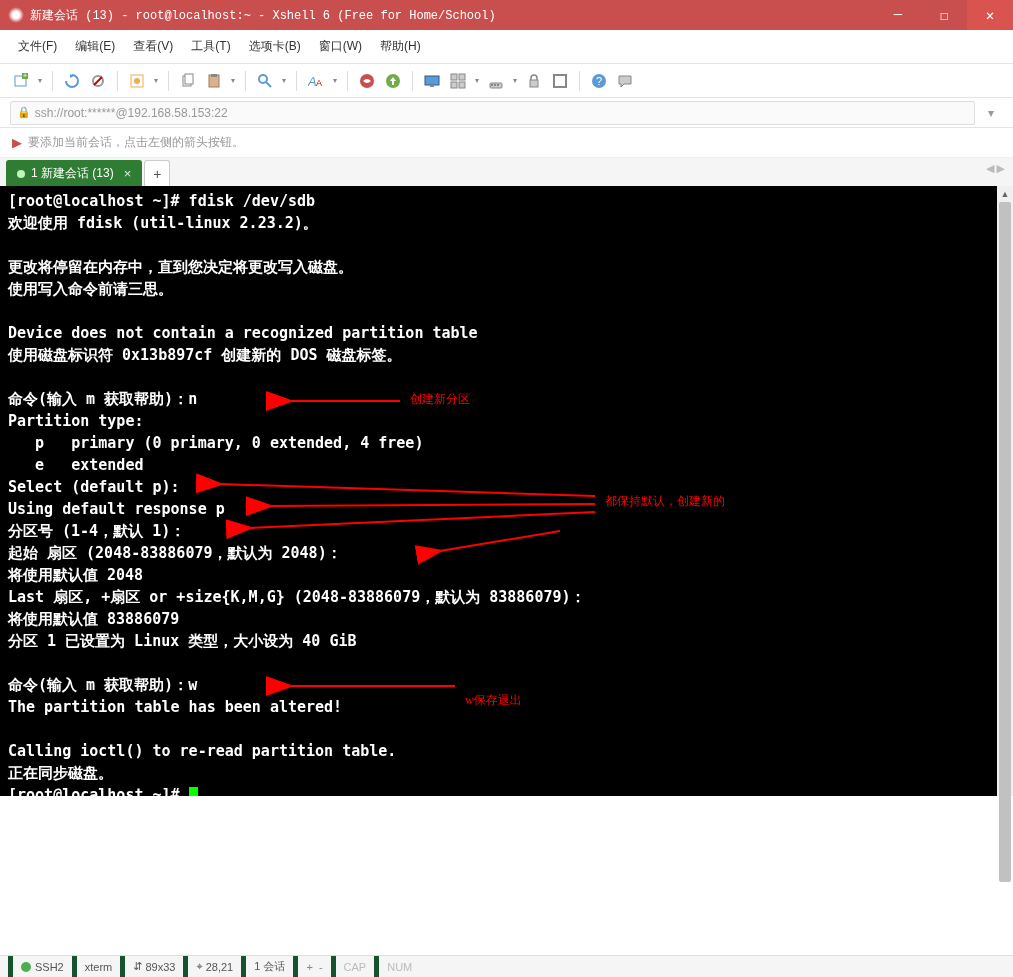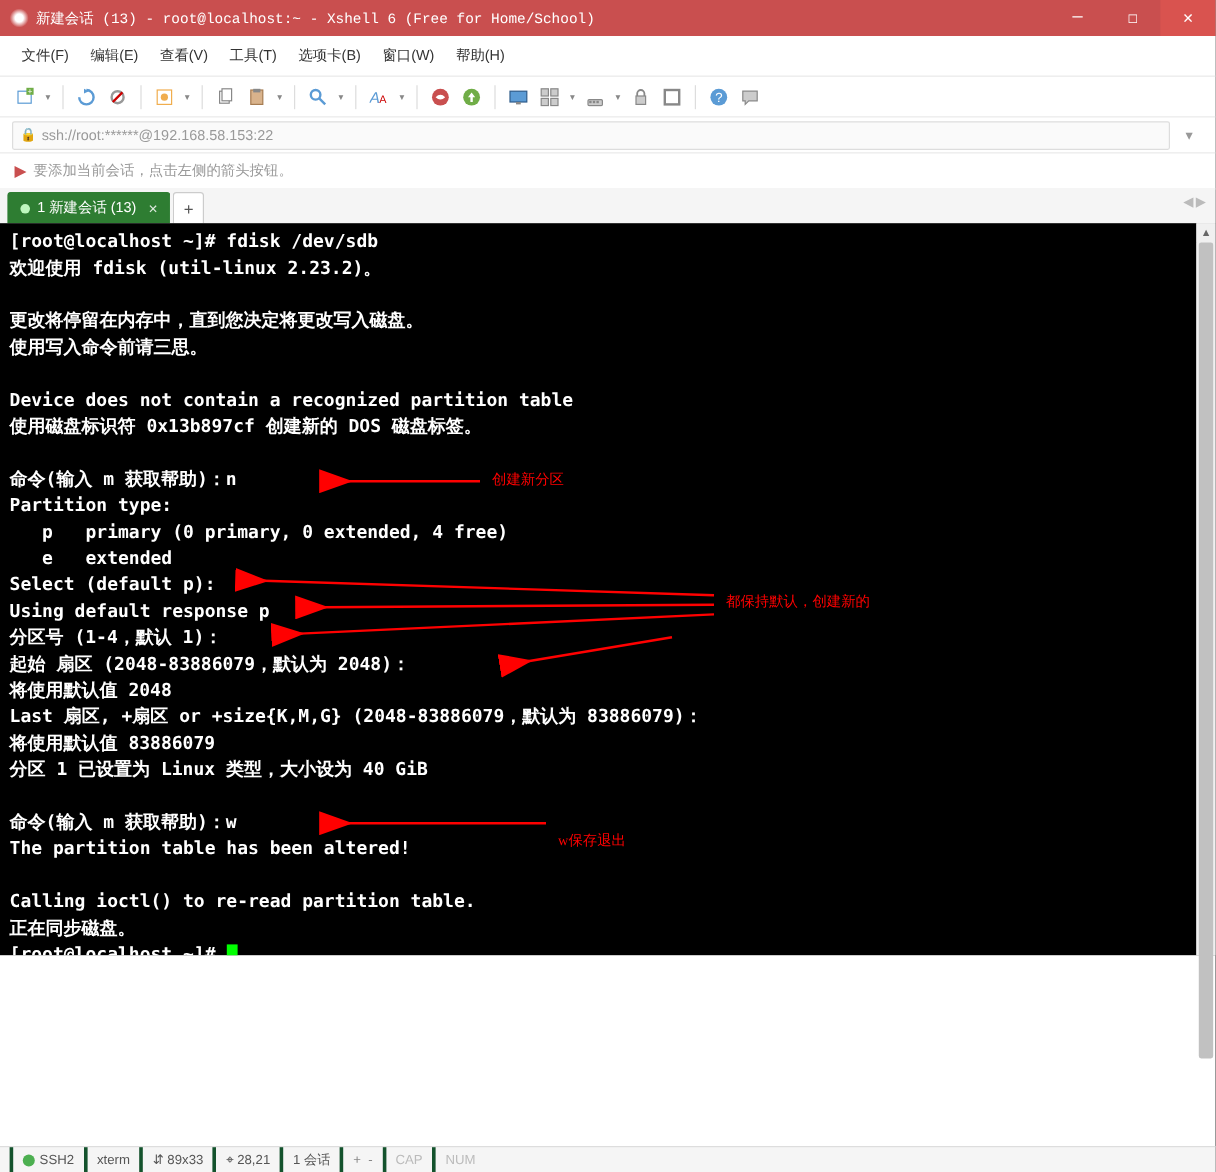--- a/index.html
+++ b/index.html
@@ -53,21 +53,21 @@
 
 .cursor { display:inline-block; width:9px; height:17px; background:#00ff00; vertical-align:text-bottom; }
 
 
 .anno { position:absolute; font-family:"SimSun","Microsoft YaHei"; font-size:12px; color:#ff0000; pointer-events:none; font-weight:normal; }
 .anno-svg { position:absolute; top:0; left:0; pointer-events:none; }
 
 
 .statusbar { position:absolute; left:0; right:0; bottom:0; height:22px; background:#f5f5f5; border-top:1px solid #ddd; display:flex; align-items:center; font-size:11px; color:#555; padding:0 8px; }
 .statusbar .sb-left { flex:1; }
-.statusbar .sb-cell { padding:0 8px; border-left:3px solid #14532d; height:100%; display:flex; align-items:center; }
+.statusbar .sb-cell { padding:0 8px; border-left:5px solid #14532d; height:100%; display:flex; align-items:center; }
 .statusbar .sb-ind { width:10px; height:10px; border-radius:50%; background:#4caf50; display:inline-block; margin-right:4px; }
 .statusbar .dim { color:#bbb; }
 </style>
 </head>
 <body>
 
 <div class="titlebar">
   <span class="app-icon"></span>
   <span class="title-text">新建会话 (13) - root@localhost:~ - Xshell 6 (Free for Home/School)</span>
   <div class="win-buttons">

